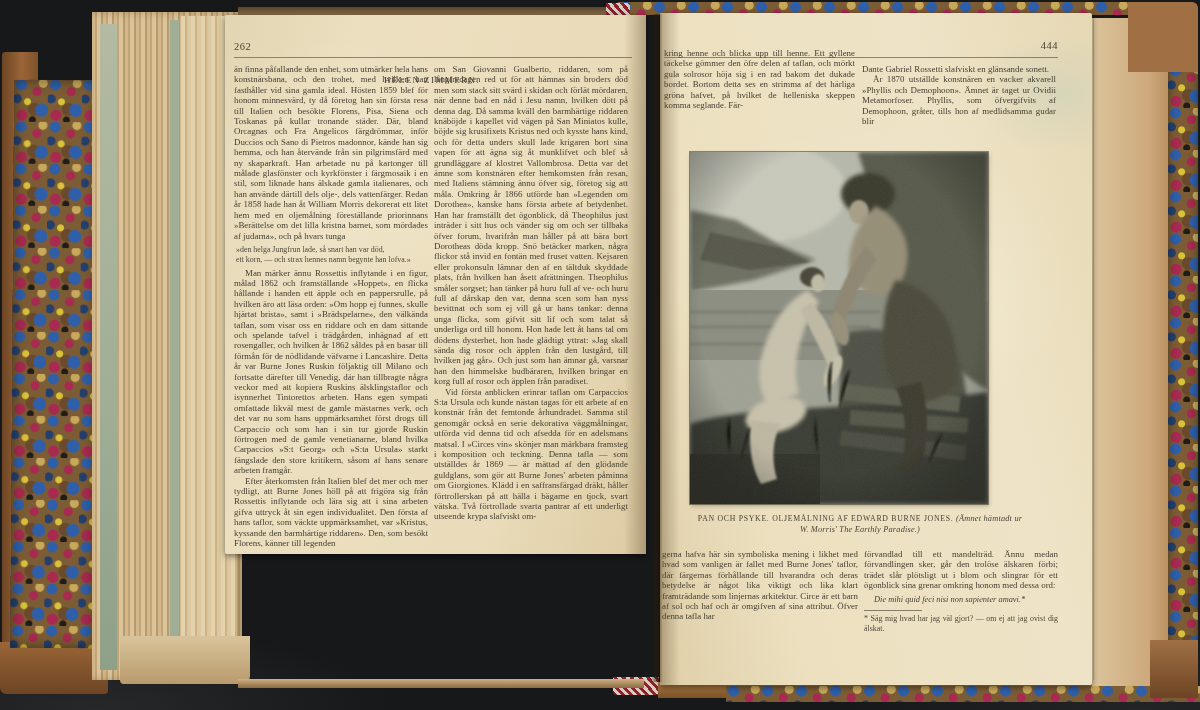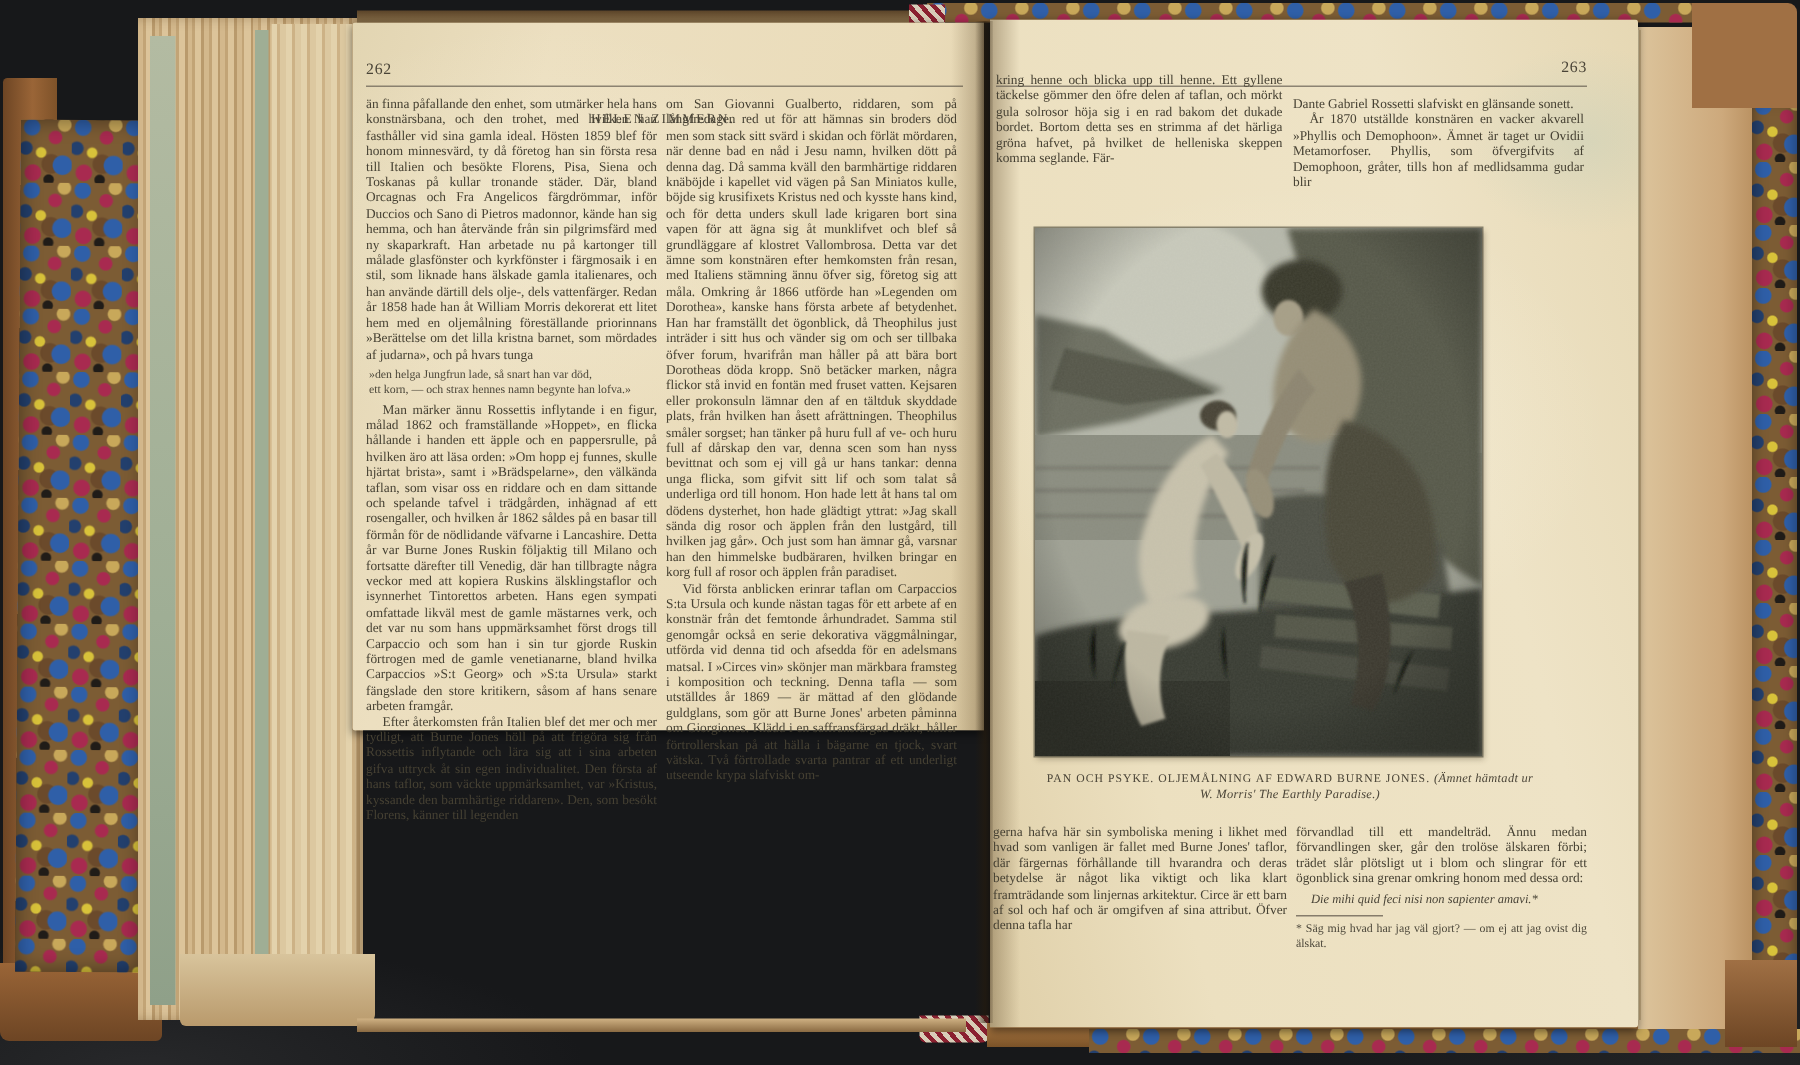--- a/index.html
+++ b/index.html
@@ -54,21 +54,21 @@
   .headband-bottom{left:613px;top:677px;width:46px;height:18px;border-radius:0 0 4px 4px;}
   .bottom-pages-left{left:238px;top:679px;width:406px;height:9px;background:linear-gradient(180deg,#cfb183,#8a6a42);}
   .bottom-brown{left:658px;top:682px;width:436px;height:16px;background:linear-gradient(180deg,#b07c44,#7a5228);}
   .bottom-marble{left:726px;top:686px;width:474px;height:16px;}
 
   
   .page{background:
       radial-gradient(ellipse 300px 200px at 30% 30%, rgba(248,244,224,.35) 0%, rgba(248,244,224,0) 70%),
       linear-gradient(105deg,#e2d5b2 0%,#ecdfc0 25%,#eadcba 70%,#dccaa2 100%);
     box-shadow:0 2px 6px rgba(0,0,0,.5);}
-  .page-left{left:235px;top:15px;width:421px;height:472px;border-radius:2px 0 0 2px;}
+  .page-left{left:225px;top:15px;width:421px;height:539px;border-radius:2px 0 0 2px;}
   .page-left::after{content:"";position:absolute;right:0;top:0;width:22px;height:100%;
     background:linear-gradient(90deg,rgba(96,74,42,0) 0%,rgba(96,74,42,.38) 100%);}
   .page-right{left:660px;top:13px;width:432px;height:672px;border-radius:0 2px 2px 0;
     background:
       radial-gradient(ellipse 120px 90px at 92% 12%, rgba(165,195,185,.25) 0%, rgba(165,195,185,0) 70%),
       radial-gradient(ellipse 300px 220px at 45% 40%, rgba(250,246,228,.4) 0%, rgba(250,246,228,0) 72%),
       linear-gradient(255deg,#e6d8b4 0%,#eee3c6 30%,#ece0c0 75%,#dfcfa8 100%);}
   .page-right::before{content:"";position:absolute;left:0;top:0;width:20px;height:100%;
     background:linear-gradient(270deg,rgba(96,74,42,0) 0%,rgba(96,74,42,.4) 100%);}
   .flyleaf{left:1092px;top:18px;width:80px;height:668px;background:linear-gradient(90deg,#dcc49c,#cda97c 70%,#b78e5e);}
@@ -133,21 +133,21 @@
       <p class="indent">Efter återkomsten från Italien blef det mer och mer tydligt, att Burne Jones höll på att frigöra sig från Rossettis inflytande och lära sig att i sina arbeten gifva uttryck åt sin egen individualitet. Den första af hans taflor, som väckte uppmärksamhet, var »Kristus, kyssande den barmhärtige riddaren». Den, som besökt Florens, känner till legenden</p>
     </div>
 
     <div class="abs col" style="left:209px;top:49px;width:194px;height:602px;">
       <p>om San Giovanni Gualberto, riddaren, som på långfredagen red ut för att hämnas sin broders död men som stack sitt svärd i skidan och förlät mördaren, när denne bad en nåd i Jesu namn, hvilken dött på denna dag. Då samma kväll den barmhärtige riddaren knäböjde i kapellet vid vägen på San Miniatos kulle, böjde sig krusifixets Kristus ned och kysste hans kind, och för detta unders skull lade krigaren bort sina vapen för att ägna sig åt munklifvet och blef så grundläggare af klostret Vallombrosa. Detta var det ämne som konstnären efter hemkomsten från resan, med Italiens stämning ännu öfver sig, företog sig att måla. Omkring år 1866 utförde han »Legenden om Dorothea», kanske hans första arbete af betydenhet. Han har framställt det ögonblick, då Theophilus just inträder i sitt hus och vänder sig om och ser tillbaka öfver forum, hvarifrån man håller på att bära bort Dorotheas döda kropp. Snö betäcker marken, några flickor stå invid en fontän med fruset vatten. Kejsaren eller prokonsuln lämnar den af en tältduk skyddade plats, från hvilken han åsett afrättningen. Theophilus småler sorgset; han tänker på huru full af ve- och huru full af dårskap den var, denna scen som han nyss bevittnat och som ej vill gå ur hans tankar: denna unga flicka, som gifvit sitt lif och som talat så underliga ord till honom. Hon hade lett åt hans tal om dödens dysterhet, hon hade glädtigt yttrat: »Jag skall sända dig rosor och äpplen från den lustgård, till hvilken jag går». Och just som han ämnar gå, varsnar han den himmelske budbäraren, hvilken bringar en korg full af rosor och äpplen från paradiset.</p>
       <p class="indent">Vid första anblicken erinrar taflan om Carpaccios S:ta Ursula och kunde nästan tagas för ett arbete af en konstnär från det femtonde århundradet. Samma stil genomgår också en serie dekorativa väggmålningar, utförda vid denna tid och afsedda för en adelsmans matsal. I »Circes vin» skönjer man märkbara framsteg i komposition och teckning. Denna tafla — som utställdes år 1869 — är mättad af den glödande guldglans, som gör att Burne Jones' arbeten påminna om Giorgiones. Klädd i en saffransfärgad dräkt, håller förtrollerskan på att hälla i bägarne en tjock, svart vätska. Två förtrollade svarta pantrar af ett underligt utseende krypa slafviskt om-</p>
     </div>
   </div>
 
   <div class="abs page page-right">
-    <span class="abs pagenum" style="right:34px;top:27px;">263</span>
+    <span class="abs pagenum" style="right:34px;top:27px;">444</span>
     <div class="abs rule" style="left:4px;top:44px;width:394px;"></div>
 
     <div class="abs col" style="left:4px;top:35px;width:191px;height:78px;">
       <p>kring henne och blicka upp till henne. Ett gyllene täckelse gömmer den öfre delen af taflan, och mörkt gula solrosor höja sig i en rad bakom det dukade bordet. Bortom detta ses en strimma af det härliga gröna hafvet, på hvilket de helleniska skeppen komma seglande. Fär-</p>
     </div>
     <div class="abs col" style="left:202px;top:51px;width:194px;height:78px;">
       <p>Dante Gabriel Rossetti slafviskt en glänsande sonett.</p>
       <p class="indent">År 1870 utställde konstnären en vacker akvarell »Phyllis och Demophoon». Ämnet är taget ur Ovidii Metamorfoser. Phyllis, som öfvergifvits af Demophoon, gråter, tills hon af medlidsamma gudar blir</p>
     </div>
 

